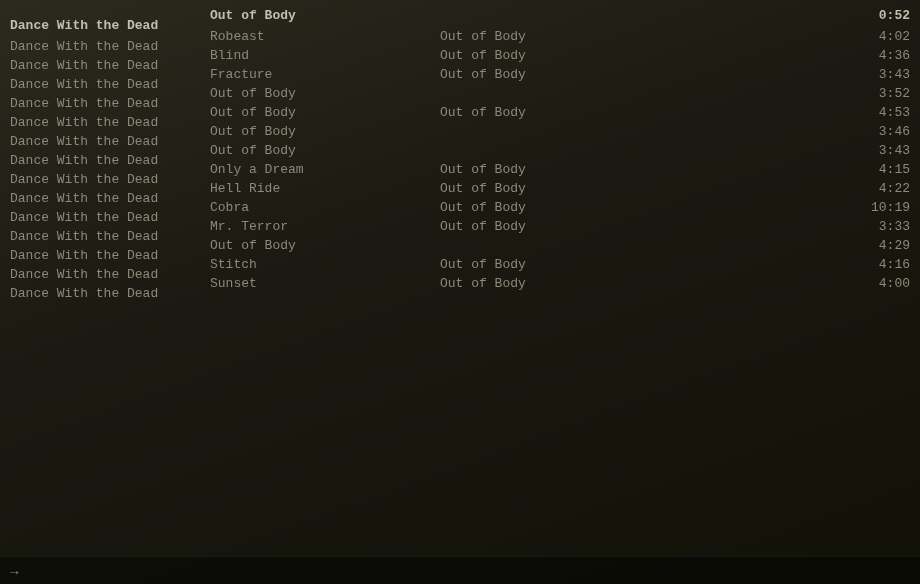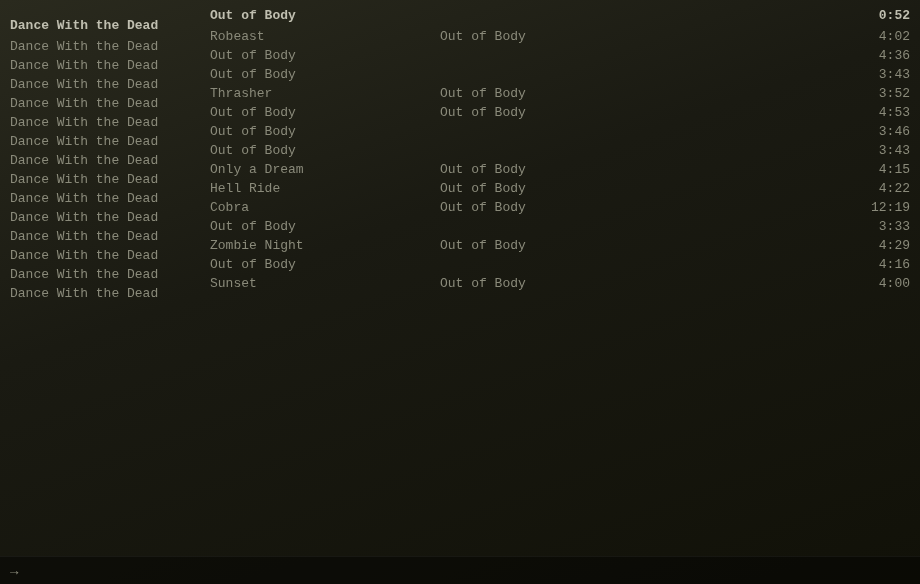--- a/index.html
+++ b/index.html
@@ -96,31 +96,32 @@
   </div>
 
 <div class="track-row">
       <span class="col-artist">Dance With the Dead</span>
       <span class="col-title">Robeast</span>
       <span class="col-album">Out of Body</span>
       <span class="col-duration">4:02</span>
     </div>
     <div class="track-row">
       <span class="col-artist">Dance With the Dead</span>
+      <span class="col-title">Blind</span>
       <span class="col-album">Out of Body</span>
       <span class="col-duration">4:36</span>
     </div>
     <div class="track-row">
       <span class="col-artist">Dance With the Dead</span>
+      <span class="col-title">Fracture</span>
       <span class="col-album">Out of Body</span>
       <span class="col-duration">3:43</span>
     </div>
     <div class="track-row">
       <span class="col-artist">Dance With the Dead</span>
-      <span class="col-title">Thrasher</span>
       <span class="col-album">Out of Body</span>
       <span class="col-duration">3:52</span>
     </div>
     <div class="track-row">
       <span class="col-artist">Dance With the Dead</span>
       <span class="col-title">Out of Body</span>
       <span class="col-album">Out of Body</span>
       <span class="col-duration">4:53</span>
     </div>
     <div class="track-row">
@@ -142,35 +143,36 @@
     <div class="track-row">
       <span class="col-artist">Dance With the Dead</span>
       <span class="col-title">Hell Ride</span>
       <span class="col-album">Out of Body</span>
       <span class="col-duration">4:22</span>
     </div>
     <div class="track-row">
       <span class="col-artist">Dance With the Dead</span>
       <span class="col-title">Cobra</span>
       <span class="col-album">Out of Body</span>
-      <span class="col-duration">12:19</span>
+      <span class="col-duration">10:19</span>
     </div>
     <div class="track-row">
       <span class="col-artist">Dance With the Dead</span>
+      <span class="col-title">Mr. Terror</span>
       <span class="col-album">Out of Body</span>
       <span class="col-duration">3:33</span>
     </div>
     <div class="track-row">
       <span class="col-artist">Dance With the Dead</span>
-      <span class="col-title">Zombie Night</span>
       <span class="col-album">Out of Body</span>
       <span class="col-duration">4:29</span>
     </div>
     <div class="track-row">
       <span class="col-artist">Dance With the Dead</span>
+      <span class="col-title">Stitch</span>
       <span class="col-album">Out of Body</span>
       <span class="col-duration">4:16</span>
     </div>
     <div class="track-row">
       <span class="col-artist">Dance With the Dead</span>
       <span class="col-title">Sunset</span>
       <span class="col-album">Out of Body</span>
       <span class="col-duration">4:00</span>
     </div>
   </div>

